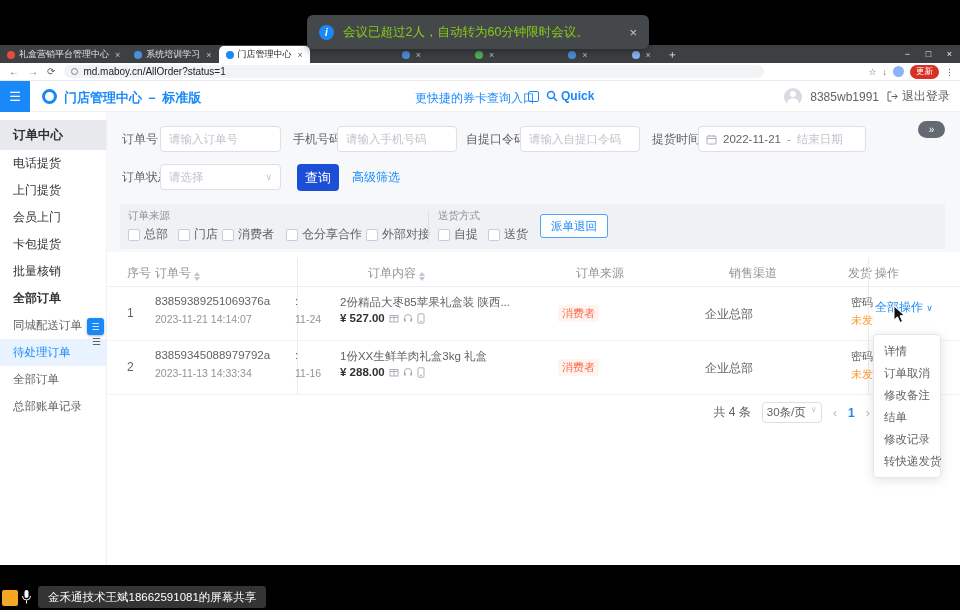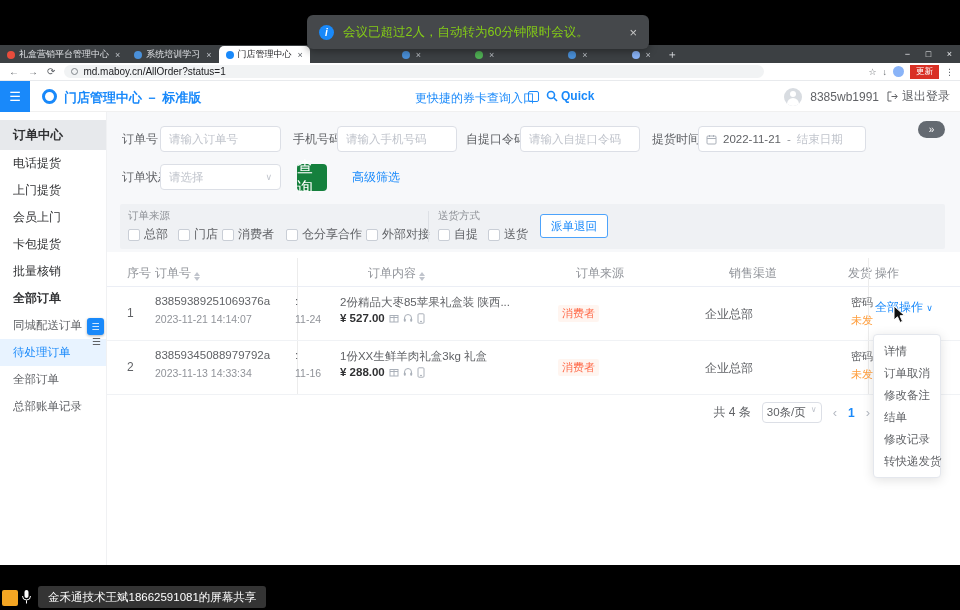--- a/index.html
+++ b/index.html
@@ -21,21 +21,21 @@
 
   
   .toolbar{ position:absolute; top:63px; left:0; right:0; height:18px; background:#fff; border-bottom:1px solid #e8eaed; display:flex; align-items:center; }
   .navbtns{ display:flex; gap:9px; padding:0 9px; font-size:10px; color:#5f6368; }
   .omnibox{ height:13px; width:700px; background:#f1f3f4; border-radius:7px; display:flex; align-items:center; gap:5px; padding:0 7px; }
   .siteinfo{ width:7px; height:7px; border:1px solid #80868b; border-radius:50%; flex:none; }
   .urltext{ color:#202124; font-size:10px; line-height:13px; }
   .toolbar-right{ margin-left:auto; display:flex; align-items:center; gap:6px; padding-right:6px; }
   .tr-ic{ color:#5f6368; font-size:9px; }
   .avatar-mini{ width:11px; height:11px; border-radius:50%; background:#8ab4f8; }
-  .update-pill{ background:#d93025; color:#fff; font-size:8.5px; padding:1px 6px; border-radius:0; }
+  .update-pill{ background:#d93025; color:#fff; font-size:8.5px; padding:1px 6px; border-radius:7px; }
 
   
   .app-header{ position:absolute; top:81px; left:0; right:0; height:31px; background:#fff; border-bottom:1px solid #f0f0f0; }
   .menu-toggle{ position:absolute; left:0; top:0; width:30px; height:31px; background:#1989fa; color:#fff; display:flex; align-items:center; justify-content:center; font-size:13px; }
   .logo-ring{ position:absolute; left:42px; top:8px; width:15px; height:15px; border:3px solid #1989fa; border-radius:50%; }
   .app-title{ position:absolute; left:64px; top:8px; color:#1989fa; font-size:13px; font-weight:bold; }
   .coupon-link{ position:absolute; left:415px; top:9px; color:#1989fa; font-size:12px; }
   .coupon-ic{ position:absolute; left:528px; top:10px; width:11px; height:11px; border:1.5px solid #1989fa; border-radius:2px; }
   .quick{ position:absolute; left:546px; top:8px; color:#1989fa; font-size:12px; font-weight:bold; display:flex; align-items:center; gap:3px; }
   .user-area{ position:absolute; right:10px; top:0; height:31px; display:flex; align-items:center; gap:8px; }
@@ -57,21 +57,21 @@
 
   
   .main{ position:absolute; top:112px; left:107px; right:0; bottom:45px; background:#f7f8fa; }
   .collapse-pill{ position:absolute; top:9px; right:15px; width:27px; height:17px; background:#646a71; color:#fff; border-radius:9px; font-size:10px; display:flex; align-items:center; justify-content:center; }
   .f-label{ position:absolute; font-size:12px; color:#606266; line-height:26px; }
   .f-input{ position:absolute; height:26px; background:#fff; border:1px solid #dcdfe6; border-radius:4px; font-size:11.5px; color:#606266; padding:0 8px; }
   .f-input::placeholder{ color:#c0c4cc; }
   .f-select{ position:absolute; height:26px; background:#fff; border:1px solid #dcdfe6; border-radius:4px; font-size:11.5px; color:#c0c4cc; padding:0 8px; display:flex; align-items:center; justify-content:space-between; }
   .date-box{ position:absolute; height:26px; background:#fff; border:1px solid #dcdfe6; border-radius:4px; font-size:11.5px; display:flex; align-items:center; gap:6px; padding:0 7px; }
   .date-start{ color:#606266; } .date-sep{ color:#909399; } .date-end{ color:#c0c4cc; }
-  .search-btn{ position:absolute; left:190px; top:52px; width:30px; height:27px; background:#15803d; color:#fff; border-radius:4px; font-size:16px; display:flex; align-items:center; justify-content:center; }
+  .search-btn{ position:absolute; left:190px; top:52px; width:42px; height:27px; background:#1d4ed8; color:#fff; border-radius:4px; font-size:13px; display:flex; align-items:center; justify-content:center; }
   .adv-link{ position:absolute; left:245px; top:52px; line-height:27px; color:#1989fa; font-size:12px; }
 
   .panel{ position:absolute; top:92px; left:13px; right:15px; height:45px; background:#eff1f4; border-radius:2px; }
   .p-label{ position:absolute; top:5px; font-size:10.5px; color:#909399; }
   .cb{ position:absolute; top:22px; display:flex; align-items:center; gap:4px; font-size:12px; color:#606266; }
   .cb .box{ width:12px; height:12px; border:1px solid #c9ced6; border-radius:2px; background:#fff; }
   .p-divider{ position:absolute; left:308px; top:7px; bottom:7px; width:1px; background:#dde0e5; }
   .return-btn{ position:absolute; left:420px; top:10px; height:24px; padding:0 10px; border:1px solid #4da3fb; color:#1989fa; background:#fff; border-radius:3px; font-size:11.5px; display:flex; align-items:center; }
 
   .card{ position:absolute; top:140px; left:0; right:0; bottom:0; background:#fff; }

